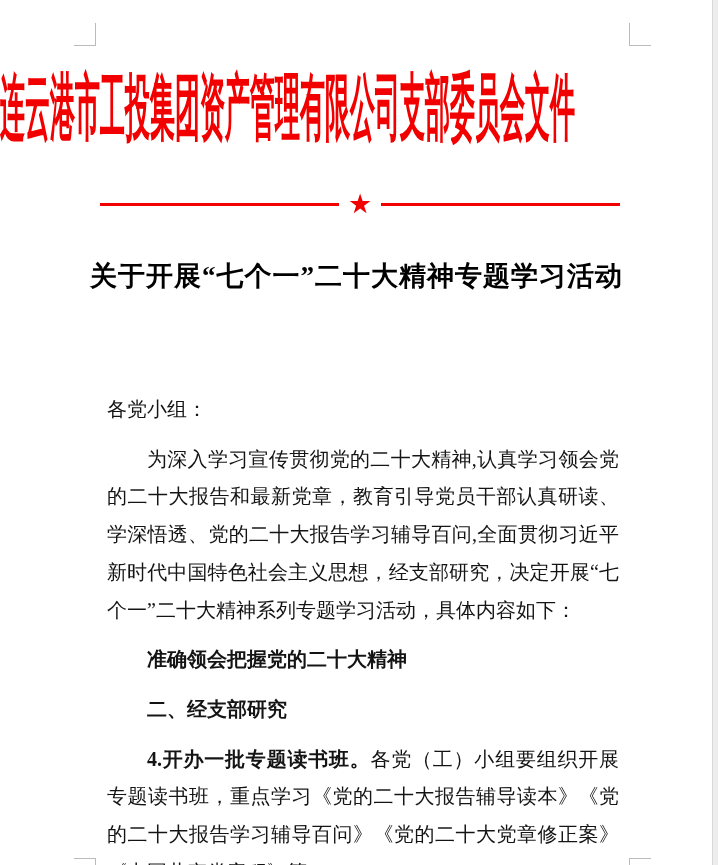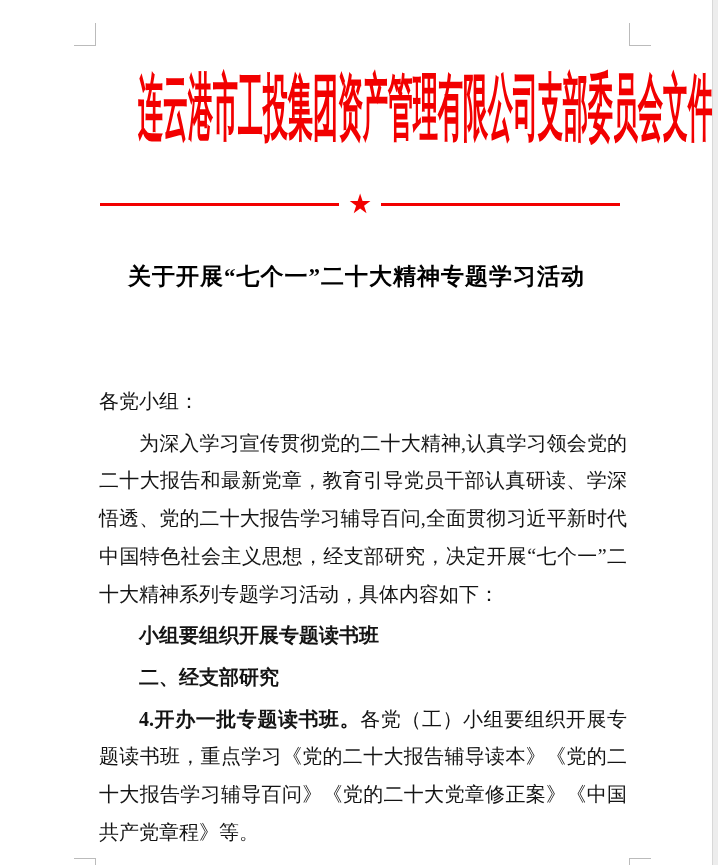--- a/index.html
+++ b/index.html
@@ -20,21 +20,21 @@
   .crop.tl { left: 74px;  top: 23px;  width: 21px; height: 22px; border-right: 1px solid #bbbbbb; border-bottom: 1px solid #bbbbbb; }
   .crop.tr { left: 629px; top: 23px;  width: 21px; height: 22px; border-left: 1px solid #bbbbbb;  border-bottom: 1px solid #bbbbbb; }
   .crop.bl { left: 74px;  top: 858px; width: 21px; height: 10px; border-right: 1px solid #bbbbbb; border-top: 1px solid #bbbbbb; }
   .crop.br { left: 629px; top: 858px; width: 21px; height: 10px; border-left: 1px solid #bbbbbb;  border-top: 1px solid #bbbbbb; }
 
   
   .org-title {
     position: absolute;
     left: 0; top: 71px;
     width: 713px;
-    text-align: right;
+    text-align: left;
   }
   .org-title span {
     display: inline-block;
     font-family: "Liberation Serif", serif;
     font-weight: bold;
     font-size: 25px;
     line-height: 25px;
     white-space: nowrap;
     color: #f20000;
     transform: scaleY(2.9);
@@ -57,37 +57,37 @@
     margin: 0 9px;
   }
 
   
   .doc-title {
     position: absolute;
     left: 0; top: 255px;
     width: 713px;
     text-align: center;
     font-weight: bold;
-    font-size: 23px;
+    font-size: 27px;
     line-height: 43px;
     letter-spacing: 1px;
     color: #000000;
   }
 
   
   .body-text {
     position: absolute;
     left: 95px; top: 379px;
     width: 536px;
     font-size: 20px;
     line-height: 37.7px;
     color: #141414;
     text-align: justify;
   }
-  .body-text p { margin: 4px; }
+  .body-text p { margin: 12px; }
   .indent { text-indent: 2em; }
   .bold { font-weight: bold; }
 
   
   .scrollbar {
     position: absolute;
     right: 0; top: 0;
     width: 5px; height: 865px;
     background: #ededed;
     border-left: 1px solid #d8d8d8;
@@ -113,21 +113,21 @@
     <div class="sep-line"></div>
   </div>
 
   <div class="doc-title">
     <div>关于开展“七个一”二十大精神专题学习活动</div>
   </div>
 
   <div class="body-text">
     <p>各党小组：</p>
     <p class="indent">为深入学习宣传贯彻党的二十大精神,认真学习领会党的二十大报告和最新党章，教育引导党员干部认真研读、学深悟透、党的二十大报告学习辅导百问,全面贯彻习近平新时代中国特色社会主义思想，经支部研究，决定开展“七个一”二十大精神系列专题学习活动，具体内容如下：</p>
-    <p class="indent bold">小组要组织开展专题读书班</p>
+    <p class="indent bold">准确领会把握党的二十大精神</p>
     <p class="indent bold">二、经支部研究</p>
     <p class="indent">
       <span class="bold">4.开办一批专题读书班。</span><span>各党（工）小组要组织开展专题读书班，重点学习《党的二十大报告辅导读本》《党的二十大报告学习辅导百问》《党的二十大党章修正案》《中国共产党章程》等。</span>
     </p>
   </div>
 
   <div class="scrollbar"></div>
 
 </div>
 

